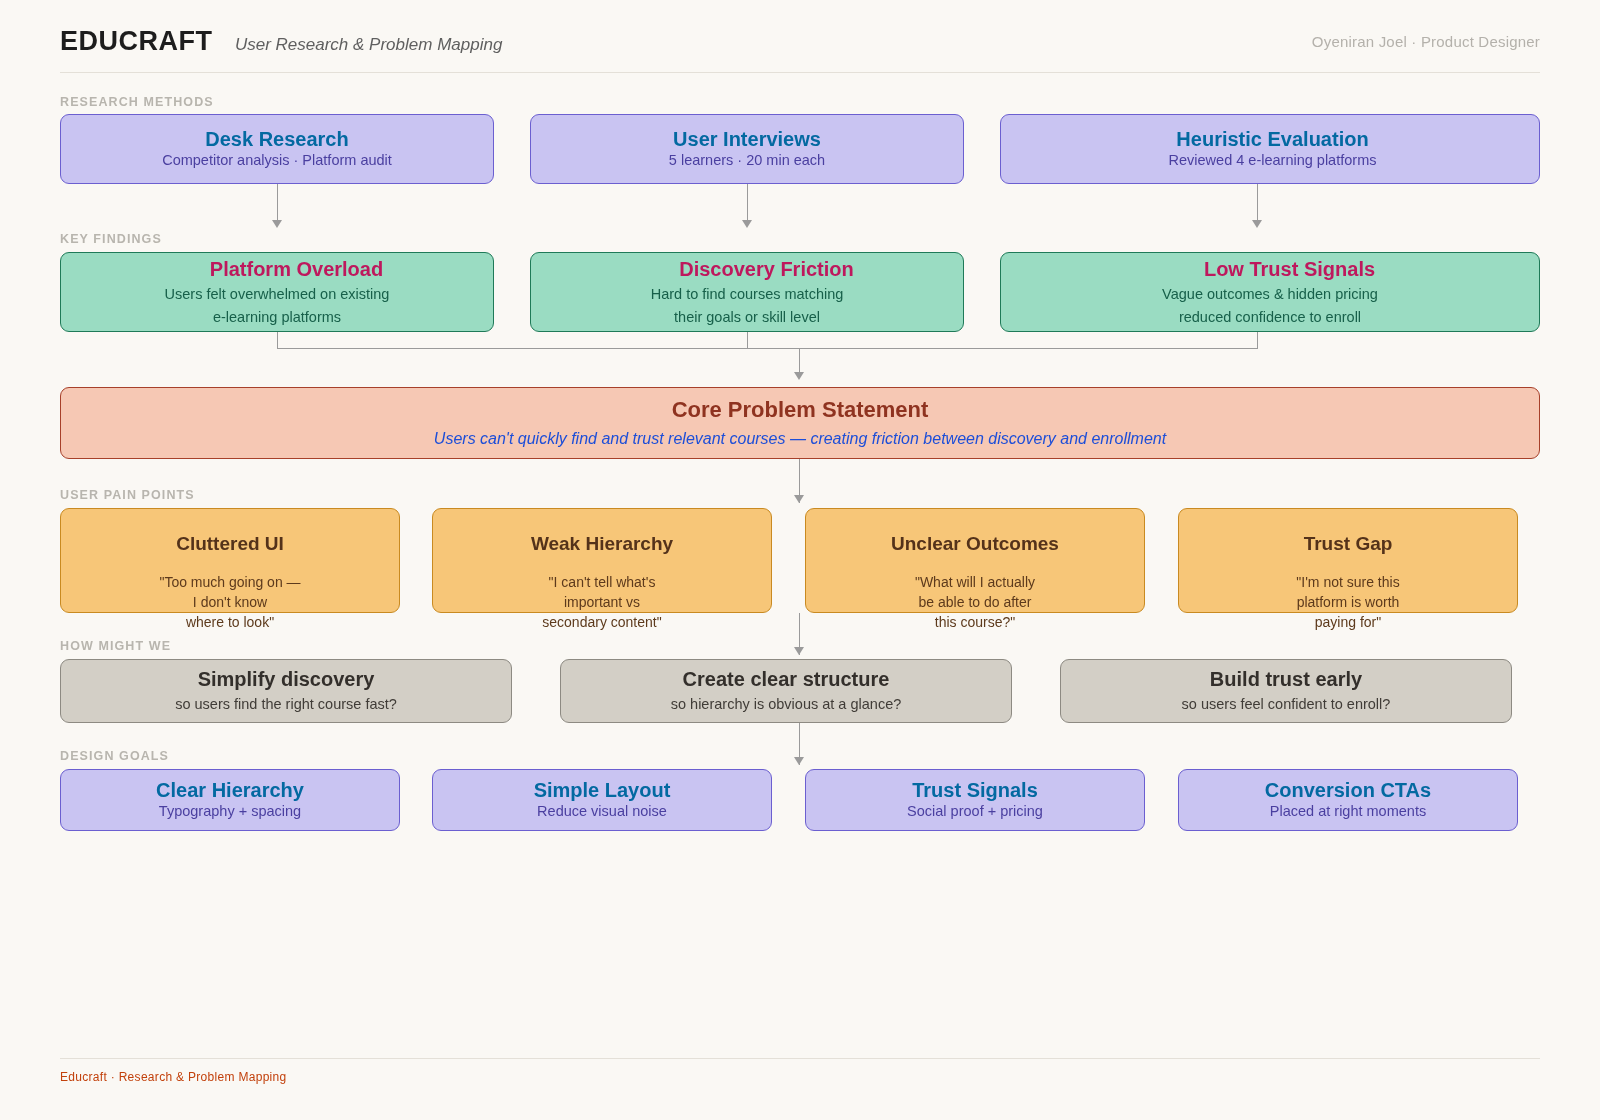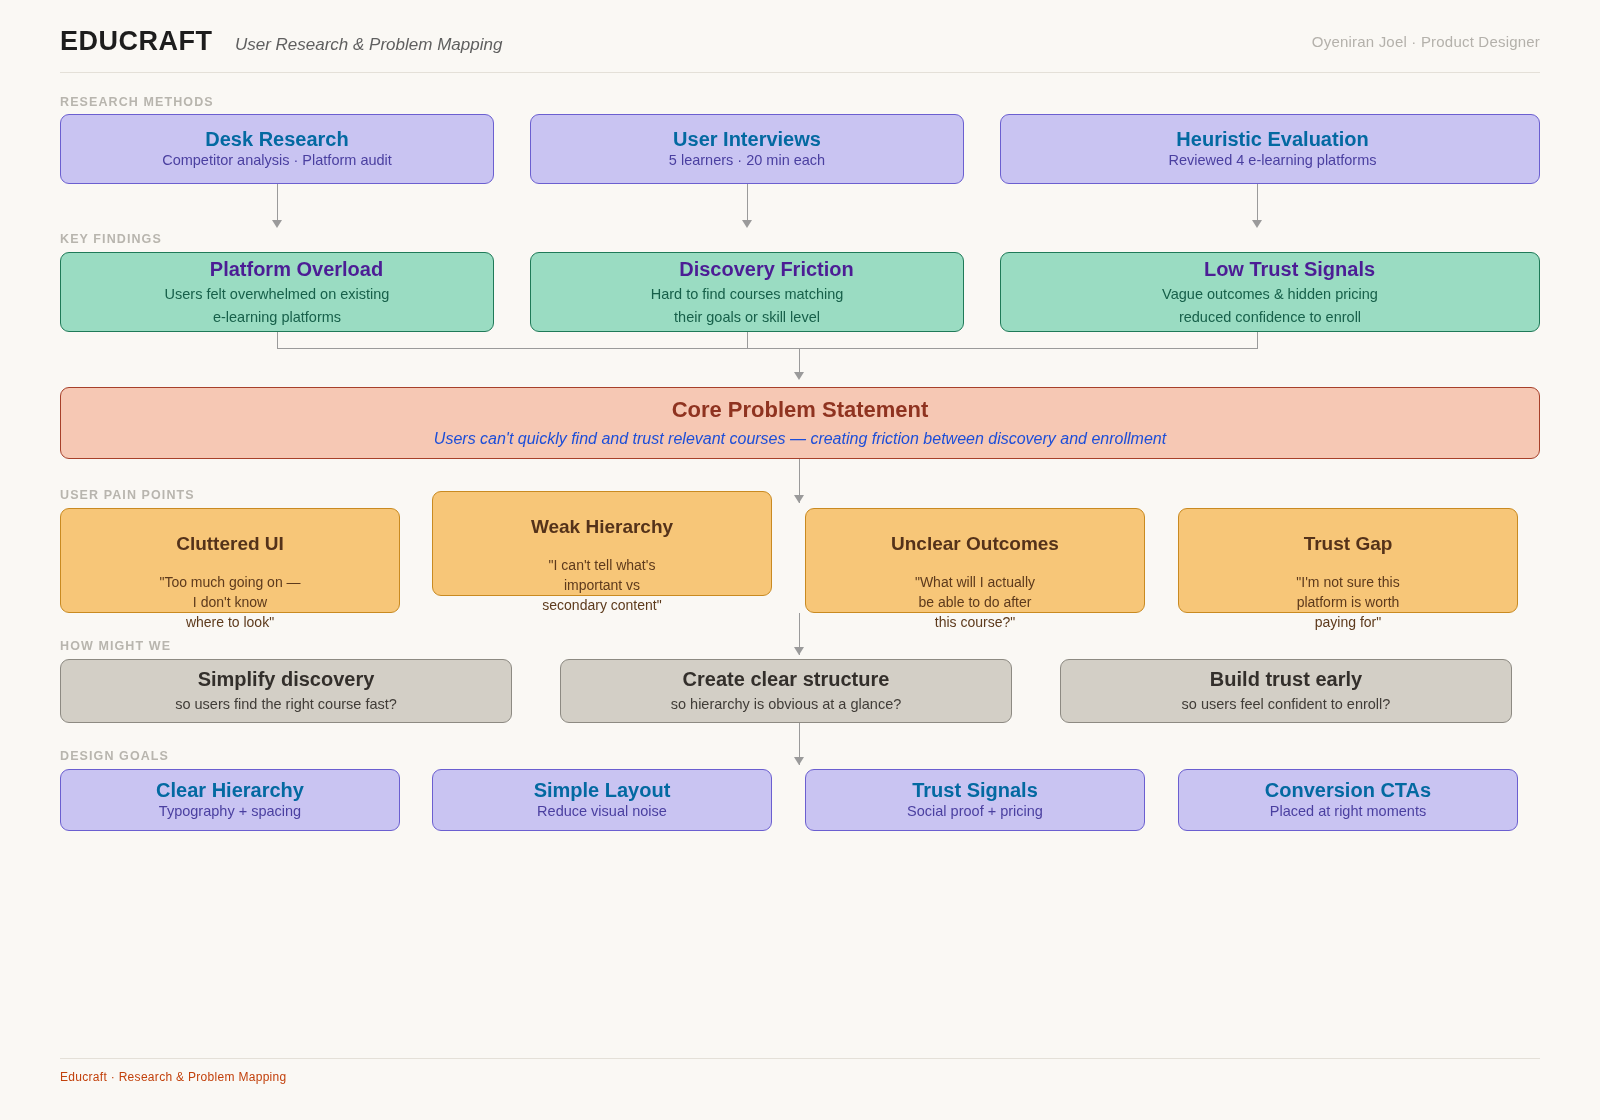--- a/index.html
+++ b/index.html
@@ -97,21 +97,21 @@
     border-color: #6b5fd0;
   }
   .card.purple .c-title { color: #0369a1; font-size: 20px; }
   .card.purple .c-sub { color: #4a3fa0; font-size: 14.5px; }
 
   
   .card.green {
     background: #9adcc2;
     border-color: #1f7a58;
   }
-  .card.green .c-title { color: #4c1d95; font-size: 20px; margin-left: 39px; }
+  .card.green .c-title { color: #be185d; font-size: 20px; margin-left: 39px; }
   .card.green .c-sub { color: #17604a; font-size: 14.5px; margin-top: 4px; }
 
   
   .card.red {
     background: #f6c8b4;
     border-color: #a7402a;
   }
   .card.red .c-title { color: #8f3320; font-size: 22px; }
   .card.red .c-sub {
     color: #1d4ed8;
@@ -253,21 +253,21 @@
   <div class="sec-label" style="left:60px; top:488px;">USER PAIN POINTS</div>
 
   <div class="card orange" style="left:60px; top:508px; width:340px; height:105px;">
     <div class="c-title">Cluttered UI</div>
     <div class="divider"></div>
     <div class="c-sub">"Too much going on —</div>
     <div class="c-sub">I don't know</div>
     <div class="c-sub">where to look"</div>
   </div>
 
-  <div class="card orange" style="left:432px; top:491px; width:340px; height:105px;">
+  <div class="card orange" style="left:432px; top:508px; width:340px; height:105px;">
     <div class="c-title">Weak Hierarchy</div>
     <div class="divider"></div>
     <div class="c-sub">"I can't tell what's</div>
     <div class="c-sub">important vs</div>
     <div class="c-sub">secondary content"</div>
   </div>
 
   <div class="card orange" style="left:805px; top:508px; width:340px; height:105px;">
     <div class="c-title">Unclear Outcomes</div>
     <div class="divider"></div>

